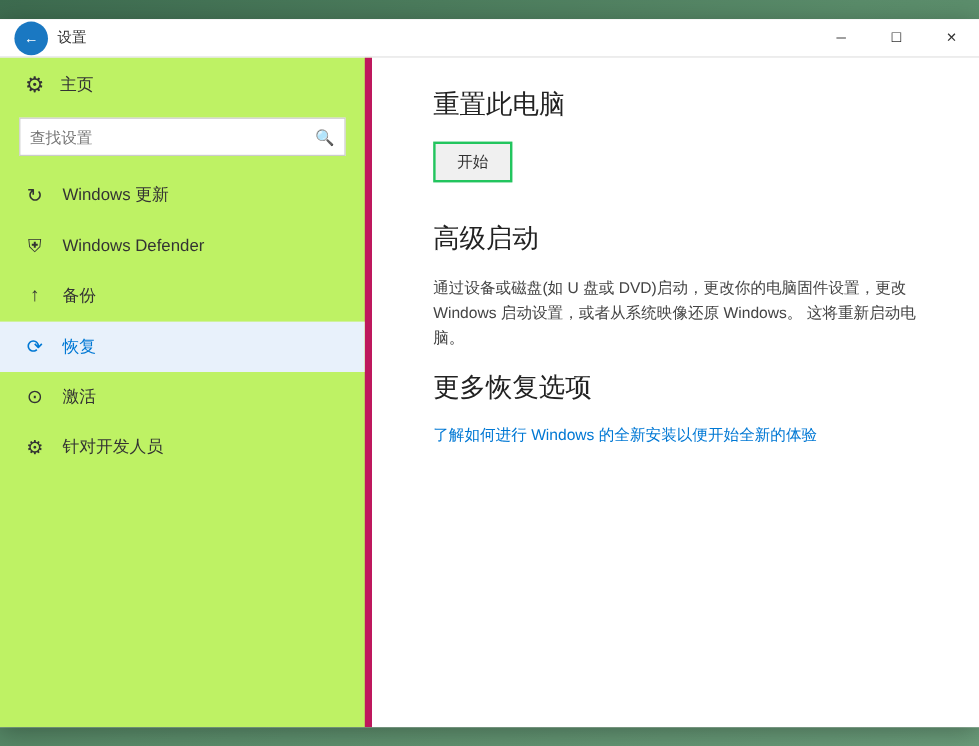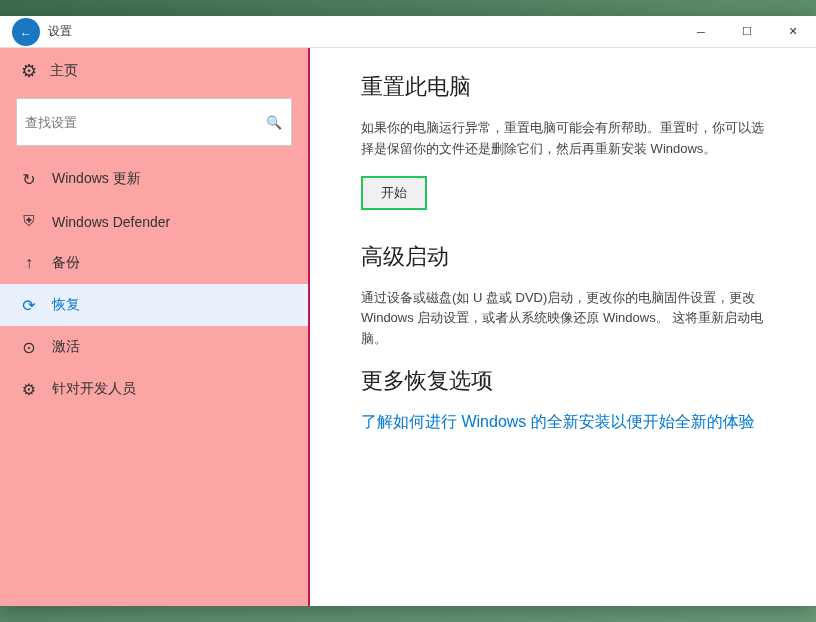--- a/index.html
+++ b/index.html
@@ -70,43 +70,43 @@
       font-size: 11px;
       color: #333;
     }
     .content-area {
       display: flex;
       flex: 1;
       overflow: hidden;
     }
     .sidebar {
       width: 310px;
-      background: #fca5a5;
+      background: #bef264;
       flex-shrink: 0;
       display: flex;
       flex-direction: column;
       overflow: hidden;
-      border-right: 2px solid #be185d;
+      border-right: 6px solid #be185d;
     }
     .sidebar-home {
       display: flex;
       align-items: center;
       gap: 12px;
       padding: 14px 20px;
       cursor: pointer;
       font-size: 14px;
       color: #333;
     }
     .search-box {
       margin: 4px 16px 12px 16px;
       border: 1px solid #ccc;
       background: white;
       display: flex;
       align-items: center;
-      height: 48px;
+      height: 32px;
       padding: 0 8px;
     }
     .search-input {
       flex: 1;
       border: none;
       outline: none;
       font-size: 13px;
       color: #666;
       background: transparent;
     }
@@ -130,21 +130,21 @@
       width: 6px;
     }
     .sidebar-scroll-area::-webkit-scrollbar-track {
       background: #f0f0f0;
     }
     .sidebar-scroll-area::-webkit-scrollbar-thumb {
       background: #bbb;
     }
     .sidebar-item {
       display: flex;
-      align-items: flex-end;
+      align-items: flex-start;
       gap: 14px;
       padding: 12px 20px;
       cursor: pointer;
       font-size: 14px;
       color: #333;
       transition: background 0.1s;
     }
     .sidebar-item.active {
       color: #0078d4;
       background: #e8f1fb;
@@ -183,21 +183,21 @@
       background: #f0f0f0;
       padding: 6px 18px;
       font-size: 13px;
       cursor: pointer;
       color: #333;
       display: inline-block;
       margin-bottom: 32px;
     }
     .link-text {
       color: #0078d4;
-      font-size: 16px;
+      font-size: 13px;
       cursor: pointer;
       text-decoration: none;
     }
     
     .icon-update::before { content: '↻'; font-size: 16px; }
     .icon-defender::before { content: '⛨'; font-size: 15px; }
     .icon-backup::before { content: '↑'; font-size: 16px; font-weight: bold; }
     .icon-recovery::before { content: '⟳'; font-size: 16px; }
     .icon-activation::before { content: '⊙'; font-size: 16px; }
     .icon-find::before { content: '👤'; font-size: 14px; }
@@ -264,21 +264,20 @@
         <div class="sidebar-item">
           <span class="sidebar-item-icon icon-dev"></span>
           <span>针对开发人员</span>
         </div>
       </div>
     </div>
 
     <div class="main-content">
       
       <h2 class="section-title">重置此电脑</h2>
-      <p class="section-desc">如果你的电脑运行异常，重置电脑可能会有所帮助。重置时，你可以选择是保留你的文件还是删除它们，然后再重新安装 Windows。</p>
       <button class="action-btn">开始</button>
 
       
       <h2 class="section-title">高级启动</h2>
       <p class="section-desc">通过设备或磁盘(如 U 盘或 DVD)启动，更改你的电脑固件设置，更改 Windows 启动设置，或者从系统映像还原 Windows。 这将重新启动电脑。</p>
 
       
       <h2 class="section-title">更多恢复选项</h2>
       <a class="link-text" href="#">了解如何进行 Windows 的全新安装以便开始全新的体验</a>
     </div>

